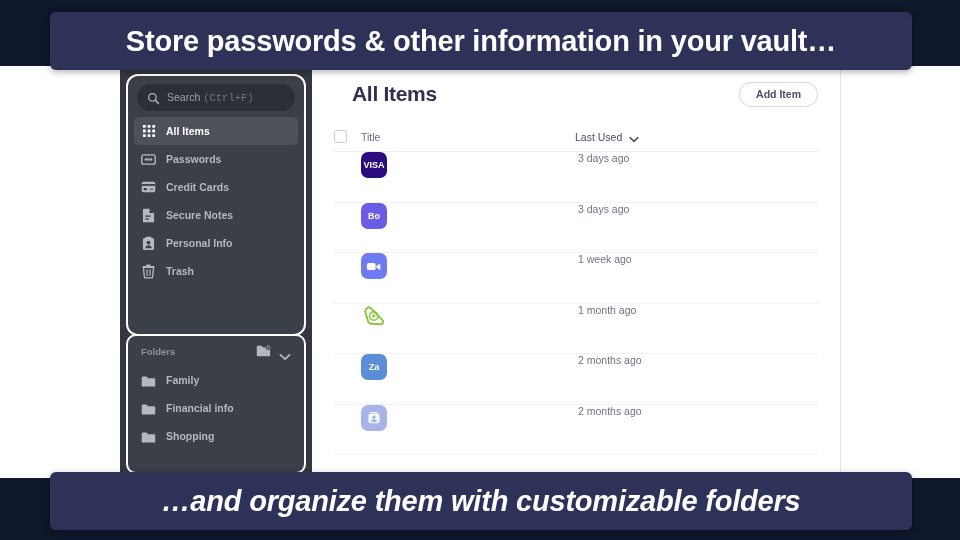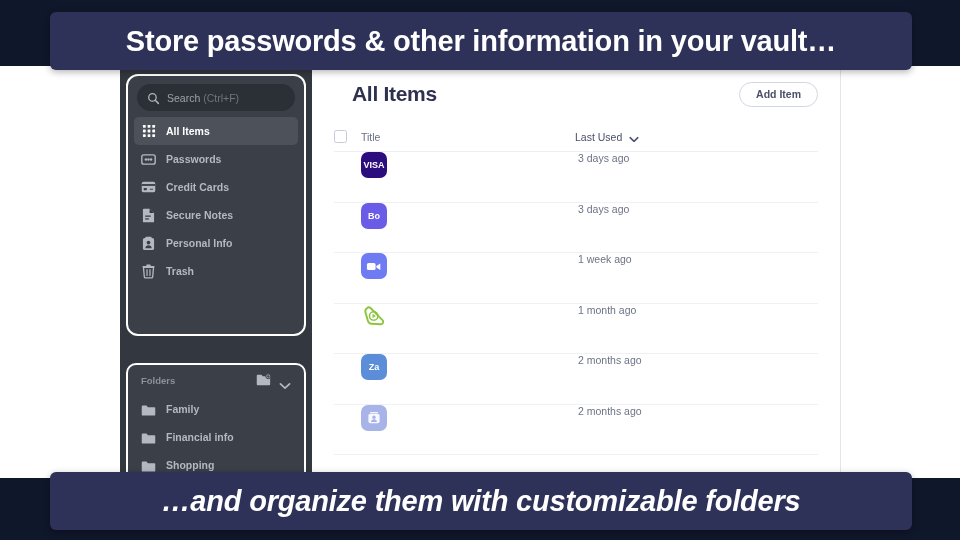--- a/index.html
+++ b/index.html
@@ -47,36 +47,36 @@
     background: #33373f;
     padding: 8px 8px 0 8px;
   }
   .panel {
     background: #3a3f48;
     border: 2px solid #ffffff;
     border-radius: 12px;
     overflow: hidden;
   }
   #nav-panel    { position: absolute; left: 6px; top: 8px; width: 180px; height: 262px; }
-  #folder-panel { position: absolute; left: 6px; top: 297px; width: 180px; height: 140px; border-radius: 10px; }
+  #folder-panel { position: absolute; left: 6px; top: 268px; width: 180px; height: 140px; border-radius: 10px; }
 
   
   #search-box {
     margin: 8px 9px 6px 9px;
     height: 27px;
     background: #2b2f36;
     border-radius: 14px;
     display: flex;
     align-items: center;
     padding: 0 10px;
     gap: 7px;
   }
   #search-box .sicon { width: 13px; height: 13px; flex: 0 0 auto; }
   #search-text { font-size: 10.5px; color: #9ea3ab; white-space: nowrap; }
-  #search-text .hint { color: #70757e; }
+  #search-text .hint { color: #70757e; font-family: Liberation Mono, monospace; }
 
   
   .nav-list { padding: 0 6px; }
   .nav-item {
     display: flex; align-items: center; gap: 10px;
     height: 28px; padding: 0 7px;
     border-radius: 5px;
   }
   .nav-item .ico { width: 15px; height: 15px; flex: 0 0 auto; display:flex; align-items:center; justify-content:center;}
   .nav-item .lbl { font-size: 10.5px; color: #b4b9c1; font-weight: 600; white-space: nowrap; }

